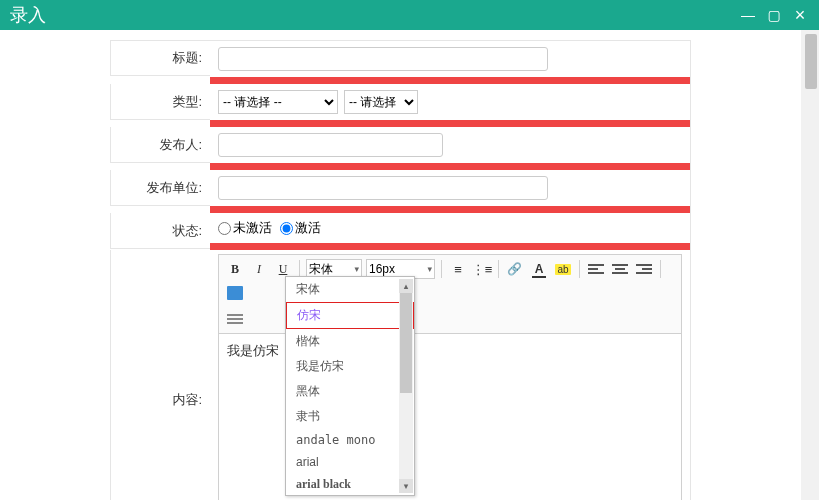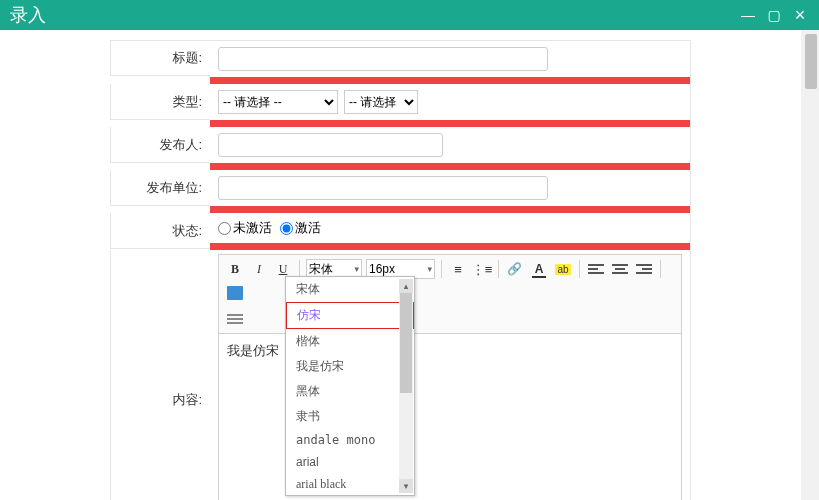--- a/index.html
+++ b/index.html
@@ -55,21 +55,21 @@
 .tinybtn { width: 16px; height: 14px; background: #3b8dd6; border-radius: 1px; }
 .sample-text { color: #333; }
 .f-songti { font-family: SimSun, serif; }
 .f-fangsong { font-family: FangSong, serif; }
 .f-kaiti { font-family: KaiTi, serif; }
 .f-yahei { font-family: "Microsoft YaHei"; }
 .f-heiti { font-family: SimHei, sans-serif; }
 .f-lishu { font-family: LiSu, serif; }
 .f-andale { font-family: "Andale Mono", monospace; }
 .f-arial { font-family: Arial; }
-.f-ablack { font-family: "Arial Black"; font-weight: normal; }
+.f-ablack { font-family: "Arial Black"; font-weight: bold; }
 .toolbar-row2 { width: 100%; display: flex; padding-top: 2px; }
 select { font-family: inherit; }
 </style>
 </head>
 <body>
 
 <div class="window">
   <div class="titlebar">
     <span class="title-text">录入</span>
     <div class="win-controls">

